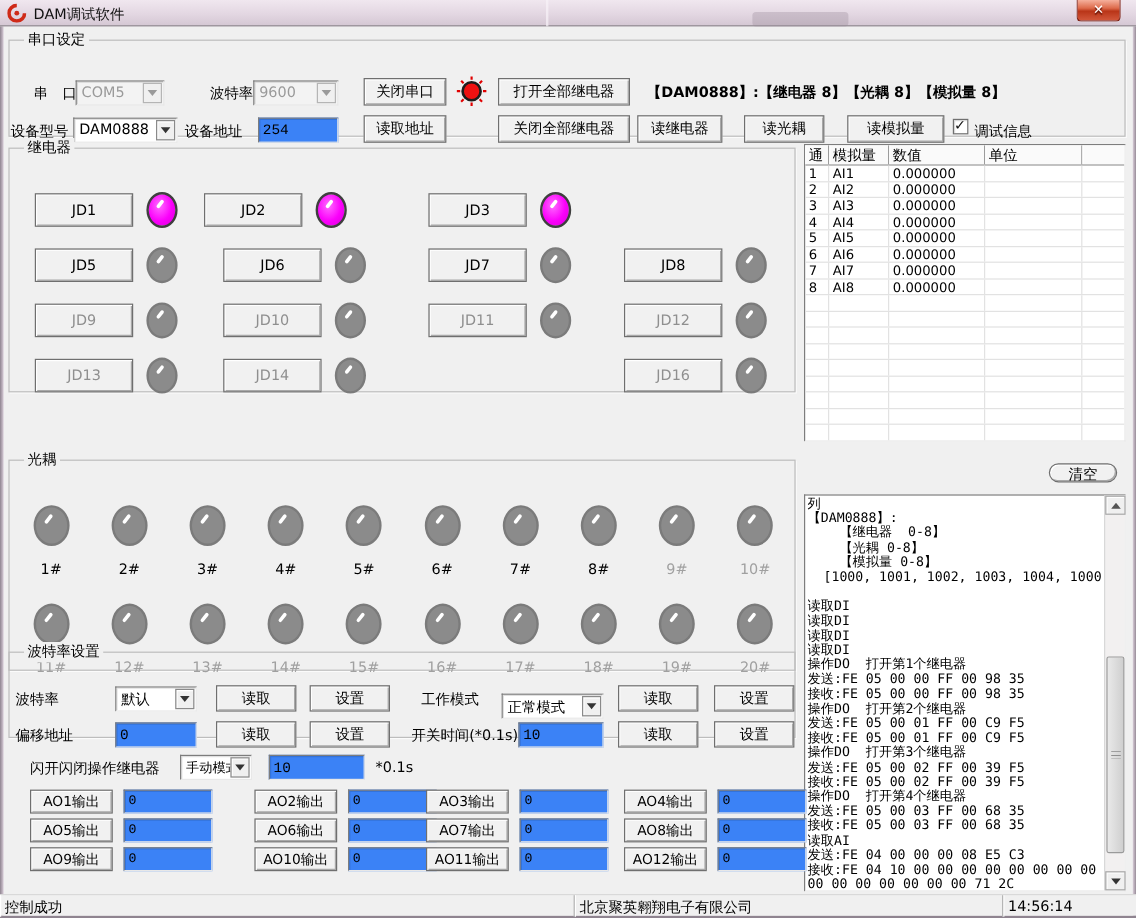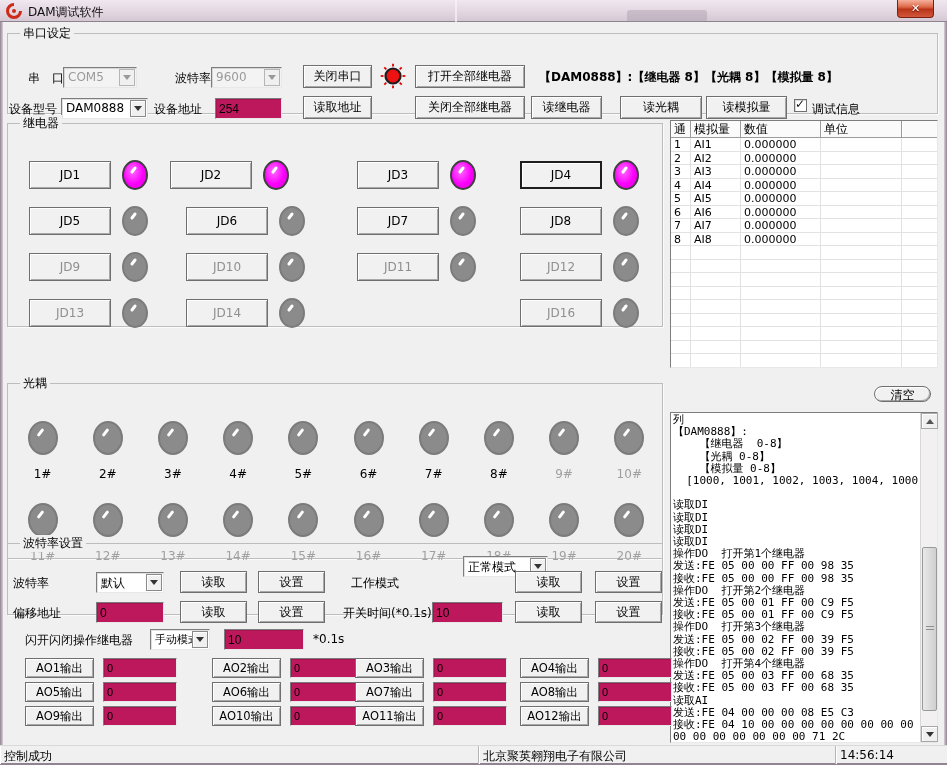--- a/index.html
+++ b/index.html
@@ -21,22 +21,22 @@
   .close-btn span { color:#fff; font-size:11px; font-weight:bold; text-shadow:0 1px 1px #5a0f05; line-height:1; }
   .frame-l,.frame-r { position:absolute; top:22px; bottom:0; width:3px; background:linear-gradient(90deg,#8f8490,#d8ccd8); z-index:40; }
   .frame-l { left:0; } .frame-r { right:0; background:linear-gradient(270deg,#8f8490,#d8ccd8); }
   .frame-b { position:absolute; left:0; right:0; bottom:0; height:2px; background:#8f8490; z-index:40; }
 
   
   .btn { position:absolute; background:#f1f1f1; border:1px solid #6f6f6f;
     box-shadow:inset 1px 1px 0 #ffffff, inset -1px -1px 0 #a8a8a8;
     font-family:inherit; font-size:12px; color:#000; cursor:pointer; padding:0; text-align:center; }
   .btn.dis { color:#8f8f8f; }
-  .tin { position:absolute; background:#be185d; border:1px solid #7d7d7d; border-right-color:#e8e8e8; border-bottom-color:#e8e8e8;
-    box-shadow:inset 1px 1px 0 rgba(0,0,0,.12); font-family:Liberation Sans, sans-serif; font-size:12px; padding:1px 3px; }
+  .tin { position:absolute; background:#3b82f6; border:1px solid #7d7d7d; border-right-color:#e8e8e8; border-bottom-color:#e8e8e8;
+    box-shadow:inset 1px 1px 0 rgba(0,0,0,.12); font-family:Liberation Mono, monospace; font-size:12px; padding:1px 3px; }
   .combo { position:absolute; height:21px; background:#fff; border:1px solid #7d7d7d; border-right-color:#e8e8e8; border-bottom-color:#e8e8e8;
     box-shadow:inset 1px 1px 0 rgba(0,0,0,.12); cursor:pointer; }
   .combo-text { position:absolute; left:4px; top:2px; font-size:12px; white-space:nowrap; overflow:hidden; }
   .combo-btn { position:absolute; right:1px; top:1px; bottom:1px; width:16px; background:#f0f0f0;
     border:1px solid #8a8a8a; box-shadow:inset 1px 1px 0 #fff; display:flex; align-items:center; justify-content:center; }
   .combo.dis { background:#f3f3f3; }
   .combo.dis .combo-text { color:#9a9a9a; }
   .combo.dis .combo-btn { box-shadow:none; border-color:#b5b5b5; }
   .tri-down { width:0; height:0; border-left:4px solid transparent; border-right:4px solid transparent; border-top:5px solid #333; }
   .combo.dis .tri-down { border-top-color:#9a9a9a; }
@@ -176,43 +176,39 @@
     <span class="combo-text">DAM0888</span>
     <span class="combo-btn">
         <i class="tri-down"></i>
       </span>
   </div>
   <span class="lbl" style="left:146px;top:59px;">设备地址</span>
   <input class="tin" style="left: 207px; top: 56px; width: 67px; height: 21px;" value="254">
   <button class="btn" style="left:295px;top:54px;width:69px;height:23px;">读取地址</button>
   <button class="btn" style="left:407px;top:54px;width:110px;height:23px;">关闭全部继电器</button>
   <button class="btn" style="left:523px;top:54px;width:71px;height:23px;">读继电器</button>
-  <button class="btn" style="left:612px;top:54px;width:82px;height:23px;">读光耦</button>
+  <button class="btn" style="left:612px;top:54px;width:67px;height:23px;">读光耦</button>
   <button class="btn" style="left:698px;top:54px;width:81px;height:23px;">读模拟量</button>
   <div class="checkbox checked" style="left:786px;top:57px;"></div>
   <span class="lbl" style="left:804px;top:59px;">调试信息</span>
 </fieldset>
 
 <fieldset class="fs" id="fs-relay">
   <legend>继电器</legend>
 
   <div class="unit" style="left:21px;top:28px;">
       <button class="btn btn-jd">JD1</button>
       <div class="lamp on"></div>
     </div>
   <div class="unit" style="left:162px;top:28px;">
       <button class="btn btn-jd">JD2</button>
       <div class="lamp on"></div>
     </div>
   <div class="unit" style="left:349px;top:28px;">
       <button class="btn btn-jd">JD3</button>
-      <div class="lamp on"></div>
-    </div>
-  <div class="unit" style="left:512px;top:28px;">
-      <button class="btn btn-jd focus">JD4</button>
       <div class="lamp on"></div>
     </div>
 
   <div class="unit" style="left:21px;top:74px;">
       <button class="btn btn-jd">JD5</button>
       <div class="lamp off"></div>
     </div>
   <div class="unit" style="left:178px;top:74px;">
       <button class="btn btn-jd">JD6</button>
       <div class="lamp off"></div>
@@ -522,21 +518,21 @@
   <span class="lbl" style="left:5px;top:23px;">波特率</span>
   <div class="combo" style="left:88px;top:20px;width:68px;">
     <span class="combo-text">默认</span>
     <span class="combo-btn">
         <i class="tri-down"></i>
       </span>
   </div>
   <button class="btn btn-s" style="left:172px;top:19px;">读取</button>
   <button class="btn btn-s" style="left:250px;top:19px;">设置</button>
   <span class="lbl" style="left:343px;top:23px;">工作模式</span>
-  <div class="combo" style="left:410px;top:4px;width:85px;margin-left:45px;">
+  <div class="combo" style="left:410px;top:26px;width:85px;">
     <span class="combo-text">正常模式</span>
     <span class="combo-btn">
         <i class="tri-down"></i>
       </span>
   </div>
   <button class="btn btn-s" style="left:507px;top:19px;">读取</button>
   <button class="btn btn-s" style="left:587px;top:19px;">设置</button>
 
   <span class="lbl" style="left:5px;top:53px;">偏移地址</span>
   <input class="tin" style="left: 88px; top: 50px; width: 68px; height: 21px;" value="0">

